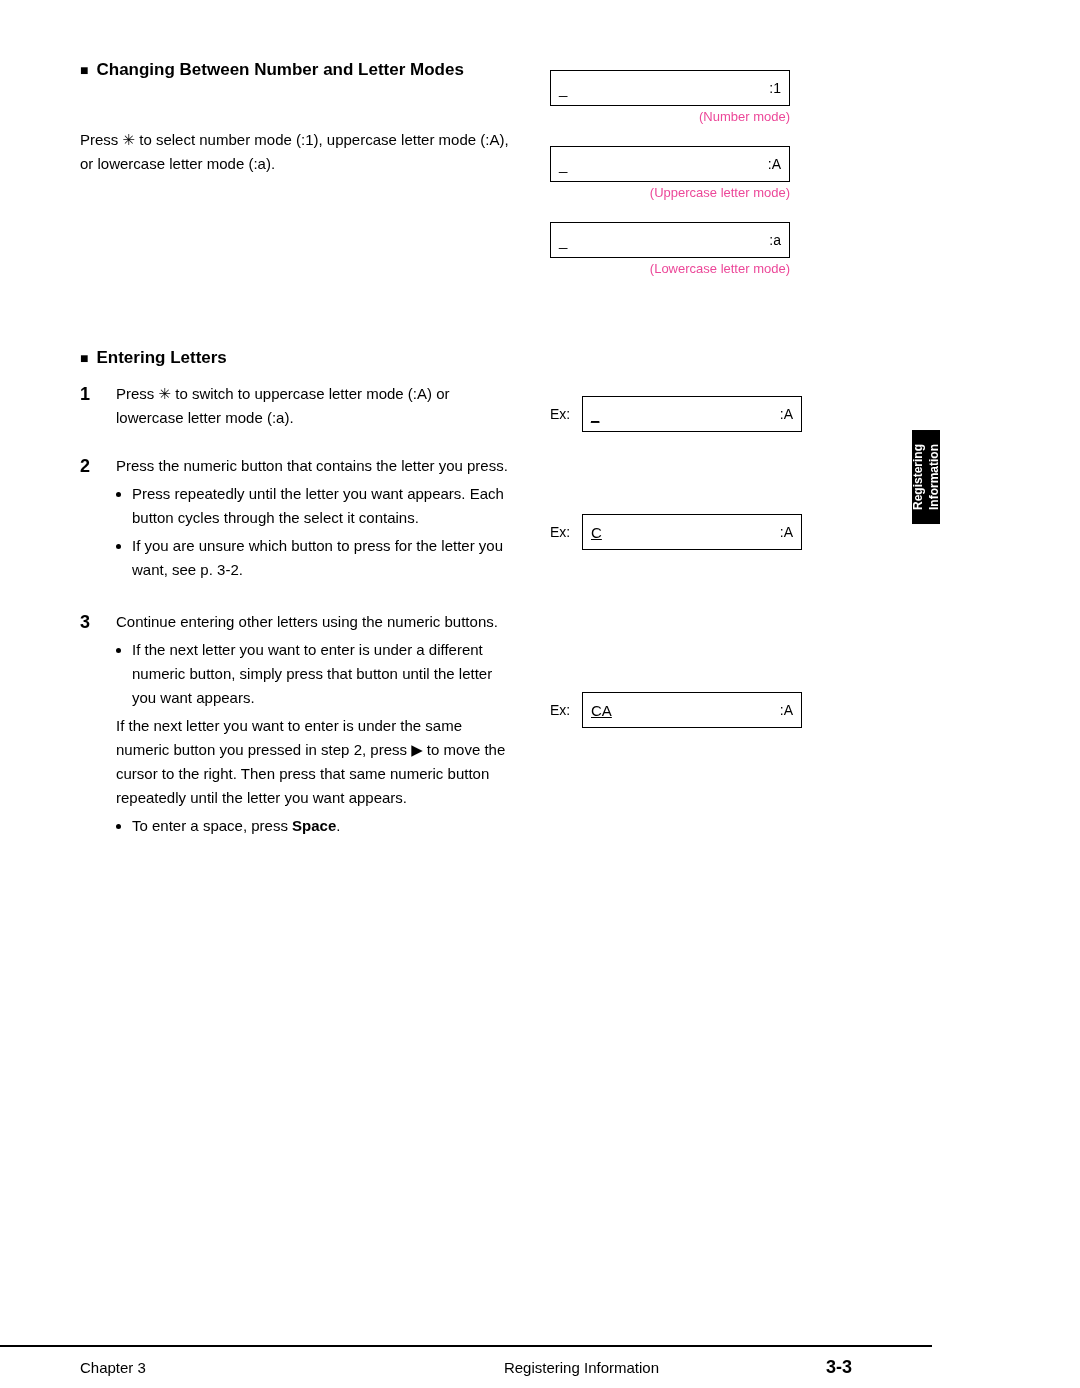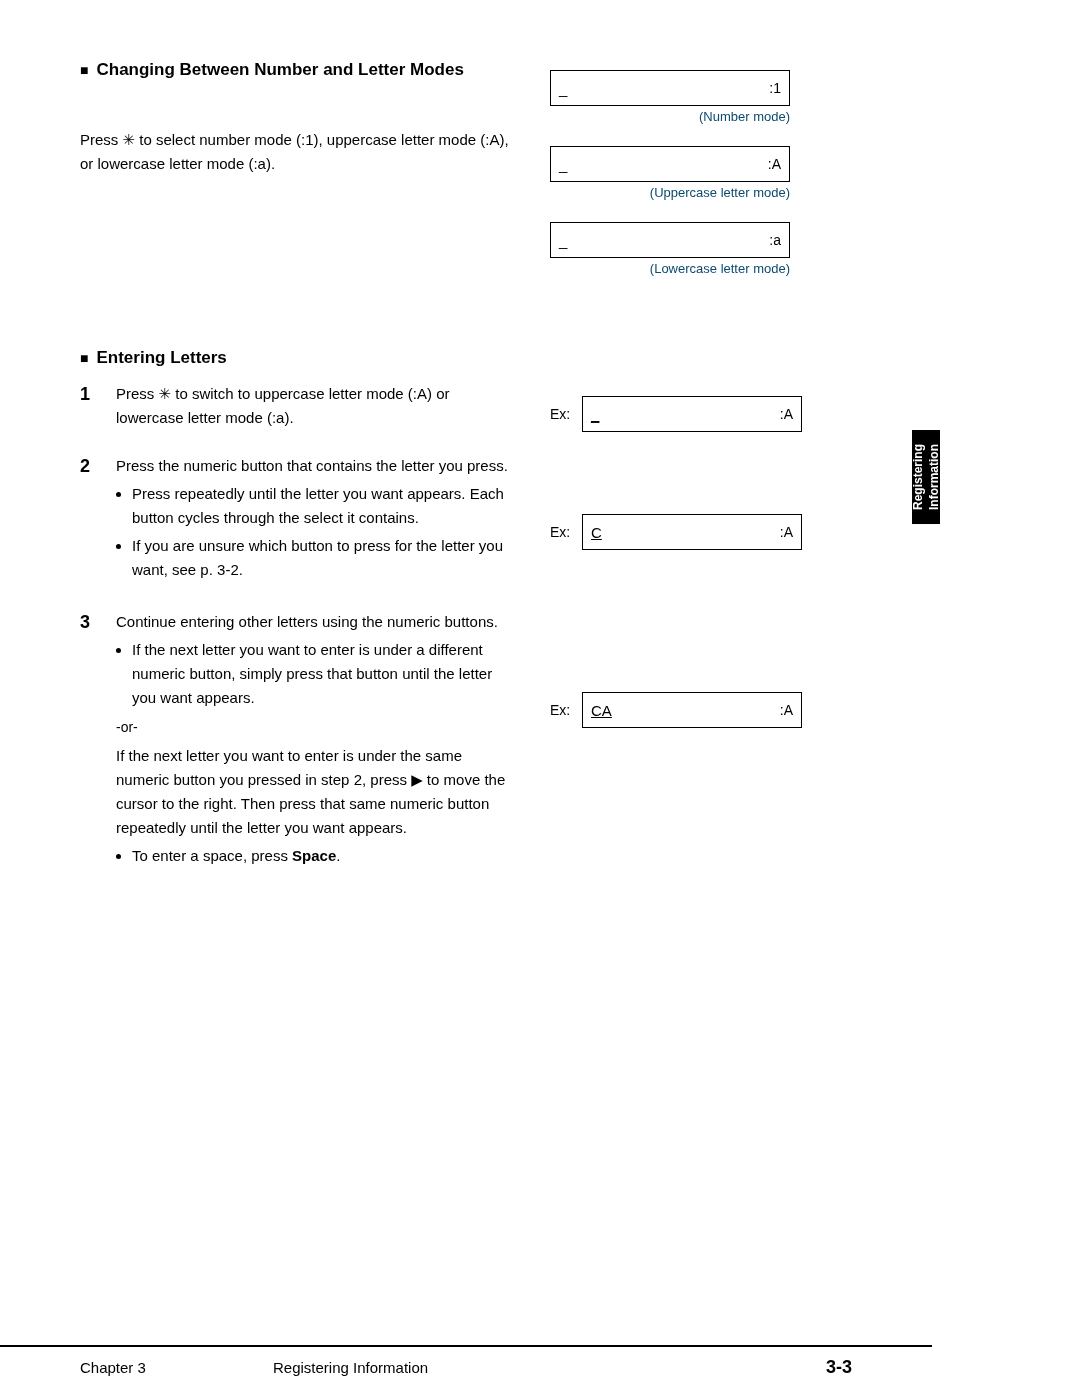--- a/index.html
+++ b/index.html
@@ -74,21 +74,21 @@
       font-size: 15px;
     }
     .lcd-box .mode-indicator {
       font-size: 14px;
     }
     .display-caption {
       font-size: 13px;
       text-align: right;
       width: 240px;
       margin-top: 3px;
-      color: #0c4a6e;
+      color: #ec4899;
     }
 
     
     .steps-section {
       display: flex;
       gap: 40px;
     }
     .steps-left {
       flex: 1;
     }
@@ -184,21 +184,21 @@
       display: flex;
       align-items: center;
       padding: 10px 80px;
       font-size: 15px;
     }
     .footer-chapter {
       flex: 1;
     }
     .footer-title {
       flex: 2;
-      text-align: left;
+      text-align: right;
     }
     .footer-page {
       flex: 1;
       text-align: right;
       font-weight: bold;
       font-size: 18px;
     }
 
     .bold { font-weight: bold; }
   </style>
@@ -267,21 +267,20 @@
         </div>
       </div>
 
       <div class="step">
         <div class="step-number">3</div>
         <div class="step-content">
           <p>Continue entering other letters using the numeric buttons.</p>
           <ul>
             <li>If the next letter you want to enter is under a different numeric button, simply press that button until the letter you want appears.</li>
           </ul>
-          <p class="or-text">-or-</p>
           <p>If the next letter you want to enter is under the same numeric button you pressed in step 2, press ▶ to move the cursor to the right. Then press that same numeric button repeatedly until the letter you want appears.</p>
           <ul>
             <li>To enter a space, press <span class="bold">Space</span>.</li>
           </ul>
         </div>
       </div>
     </div>
 
     <div class="steps-right">
 

